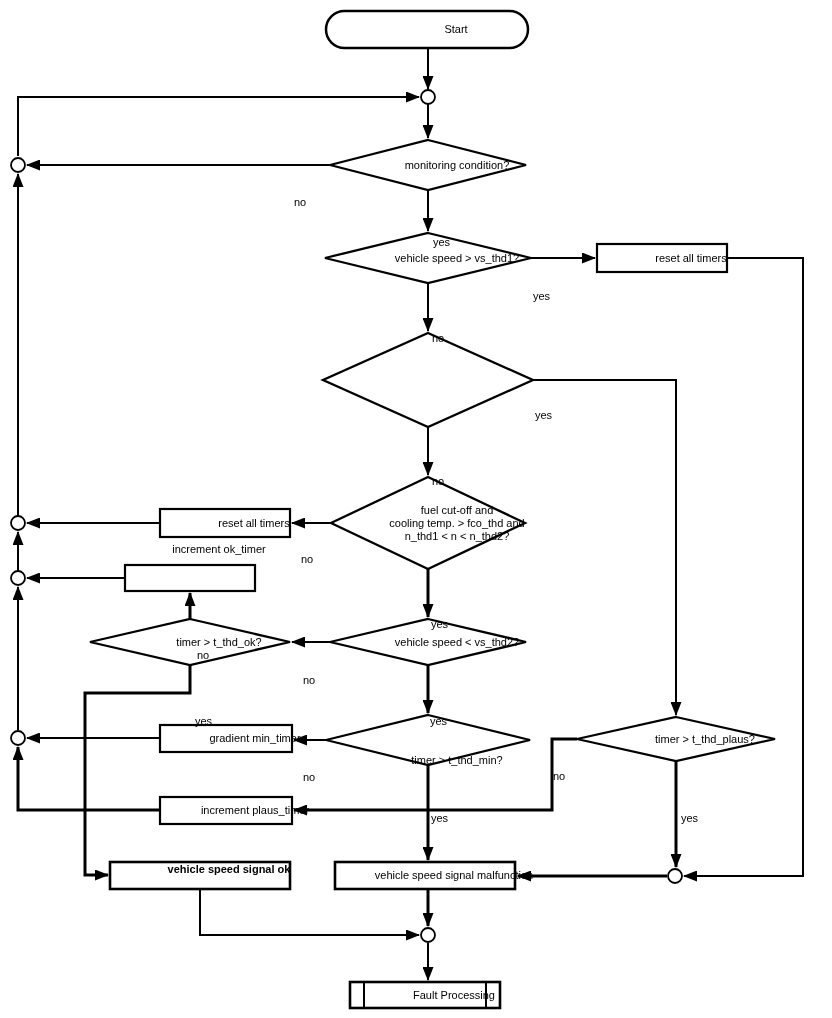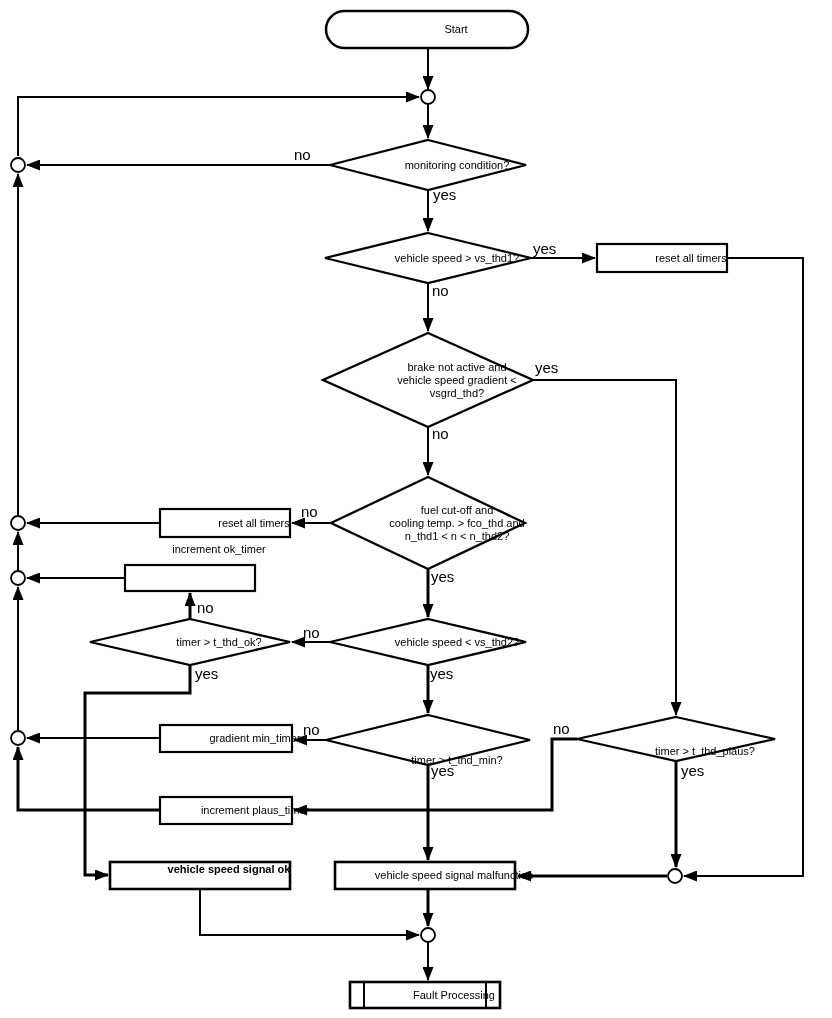--- a/index.html
+++ b/index.html
@@ -8,22 +8,23 @@
     font-family:"Liberation Sans",sans-serif;color:#000;overflow:hidden;
   }
   .canvas svg{position:absolute;left:0;top:0;}
   .nlabel{
     position:absolute;display:flex;align-items:center;justify-content:center;
     text-align:center;font-size:11px;line-height:13px;white-space:pre-line;
     pointer-events:none;
     padding-left:29px;
   }
   .elabel{
-    position:absolute;font-size:15px;line-height:11px;white-space:nowrap;
+    position:absolute;font-size:11px;line-height:11px;white-space:nowrap;
     pointer-events:none;
+    margin-top:48px;
   }
 </style>
 </head>
 <body>
 
 <div class="canvas">
 
   <svg width="832" height="1018" viewBox="0 0 832 1018">
     <defs>
       <marker id="arr" markerUnits="userSpaceOnUse" markerWidth="14" markerHeight="11" refX="13" refY="5.5" orient="auto">
@@ -95,33 +96,30 @@
       <rect x="350" y="982" width="150" height="26" stroke-width="2.6"></rect>
       <line x1="364" y1="982" x2="364" y2="1008" stroke-width="2"></line>
       <line x1="486" y1="982" x2="486" y2="1008" stroke-width="2"></line>
     </g>
   </svg>
 
   <div class="nlabel" style="left:326px;top:11px;width:202px;height:37px;">Start</div>
   <div class="nlabel" style="left:338px;top:158px;width:180px;height:14px;">monitoring condition?</div>
   <div class="nlabel" style="left:328px;top:251px;width:200px;height:14px;">vehicle speed &gt; vs_thd1?</div>
   <div class="nlabel" style="left:597px;top:244px;width:130px;height:28px;">reset all timers</div>
-  <div class="nlabel" style="left:338px;top:360px;width:180px;height:40px;">brake not active and
-vehicle speed gradient &lt;
-vsgrd_thd?</div>
   <div class="nlabel" style="left:333px;top:503px;width:190px;height:40px;">fuel cut-off and
 cooling temp. &gt; fco_thd and
 n_thd1 &lt; n &lt; n_thd2?</div>
   <div class="nlabel" style="left:160px;top:509px;width:130px;height:28px;">reset all timers</div>
   <div class="nlabel" style="left:125px;top:536px;width:130px;height:26px;">increment ok_timer</div>
   <div class="nlabel" style="left:100px;top:635px;width:180px;height:14px;">timer &gt; t_thd_ok?</div>
   <div class="nlabel" style="left:330px;top:635px;width:196px;height:14px;">vehicle speed &lt; vs_thd2?</div>
   <div class="nlabel" style="left:328px;top:753px;width:200px;height:14px;">timer &gt; t_thd_min?</div>
   <div class="nlabel" style="left:160px;top:725px;width:132px;height:27px;">gradient min_timer</div>
-  <div class="nlabel" style="left:578px;top:732px;width:196px;height:14px;margin-top:12px;">timer &gt; t_thd_plaus?</div>
+  <div class="nlabel" style="left:578px;top:732px;width:196px;height:14px;">timer &gt; t_thd_plaus?</div>
   <div class="nlabel" style="left:160px;top:797px;width:132px;height:27px;text-align:right;">increment plaus_timer</div>
   <div class="nlabel" style="left:110px;top:856px;width:180px;height:27px;font-weight:bold;">vehicle speed signal ok</div>
   <div class="nlabel" style="left:335px;top:862px;width:180px;height:27px;">vehicle speed signal malfunction</div>
   <div class="nlabel" style="left:366px;top:982px;width:118px;height:26px;">Fault Processing</div>
 
   <span class="elabel" style="left:294px;top:149px;">no</span>
   <span class="elabel" style="left:433px;top:189px;">yes</span>
   <span class="elabel" style="left:533px;top:243px;">yes</span>
   <span class="elabel" style="left:432px;top:285px;">no</span>
   <span class="elabel" style="left:535px;top:362px;">yes</span>

